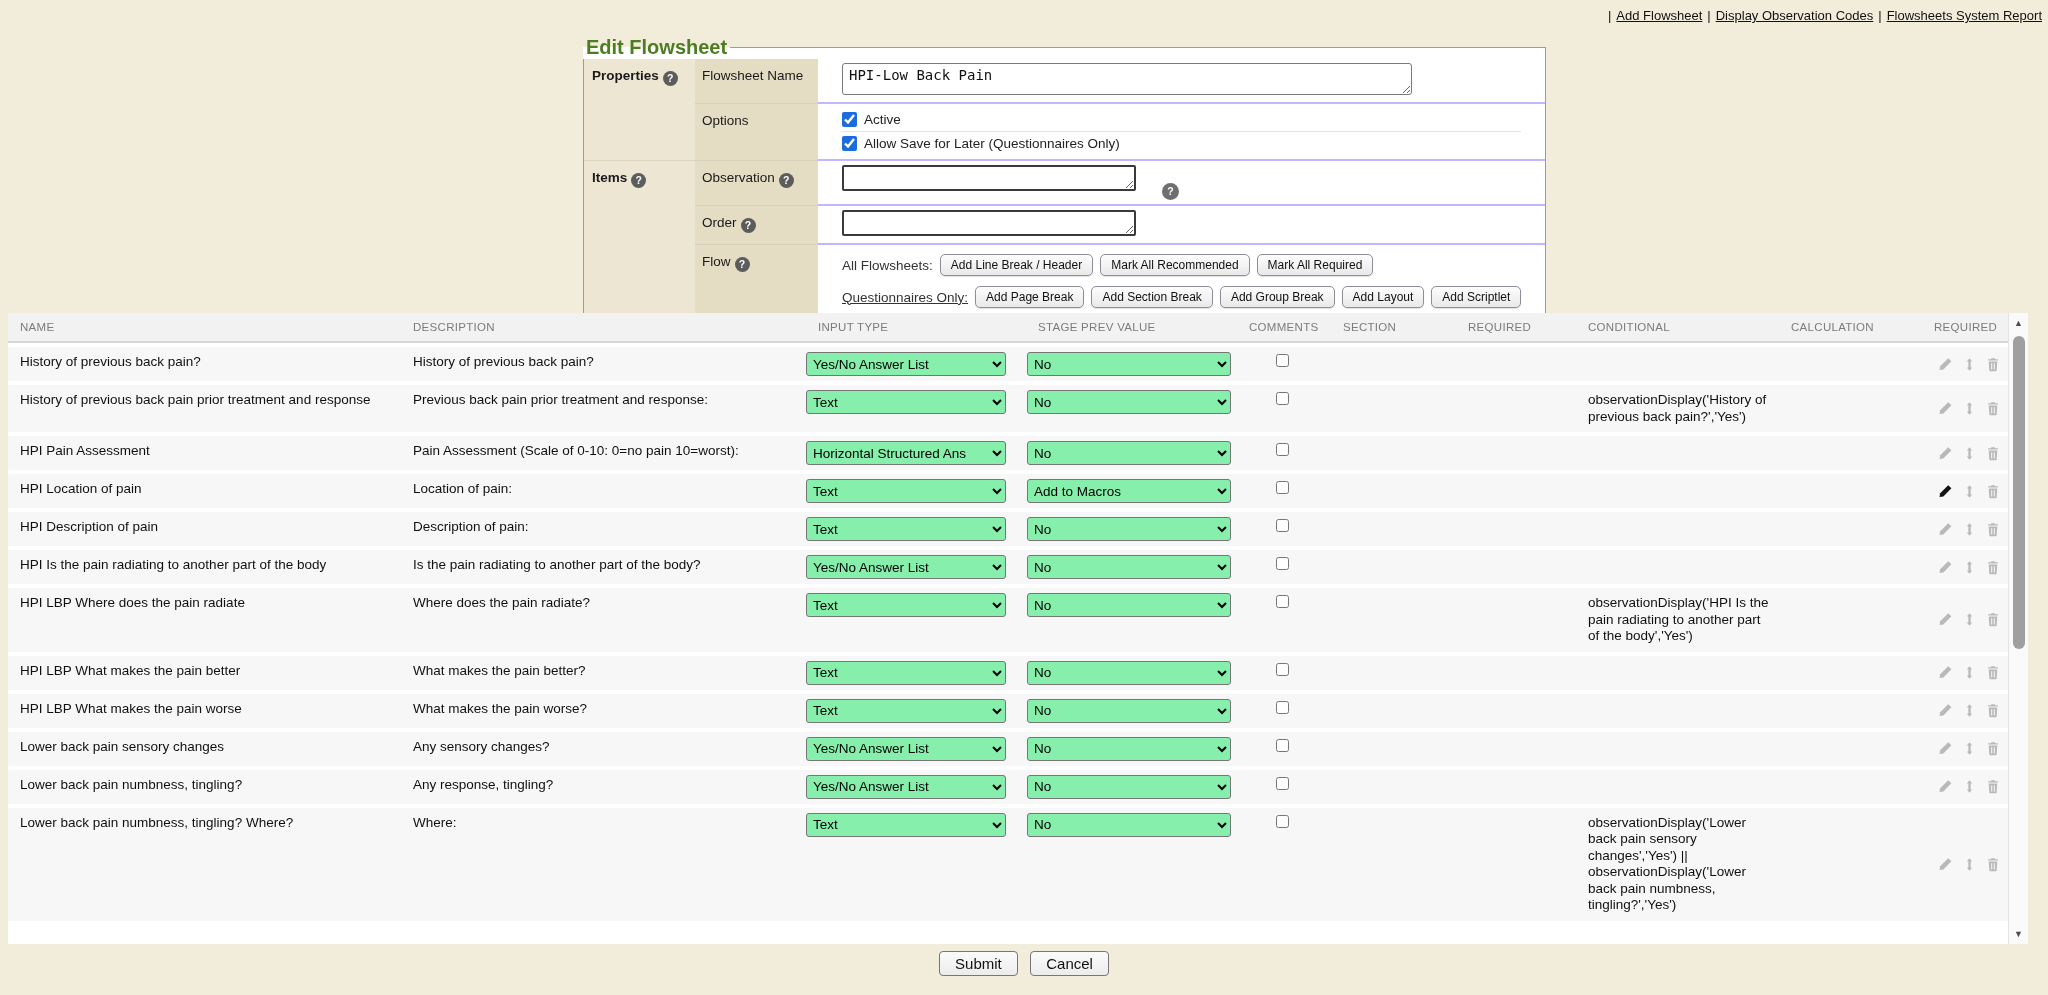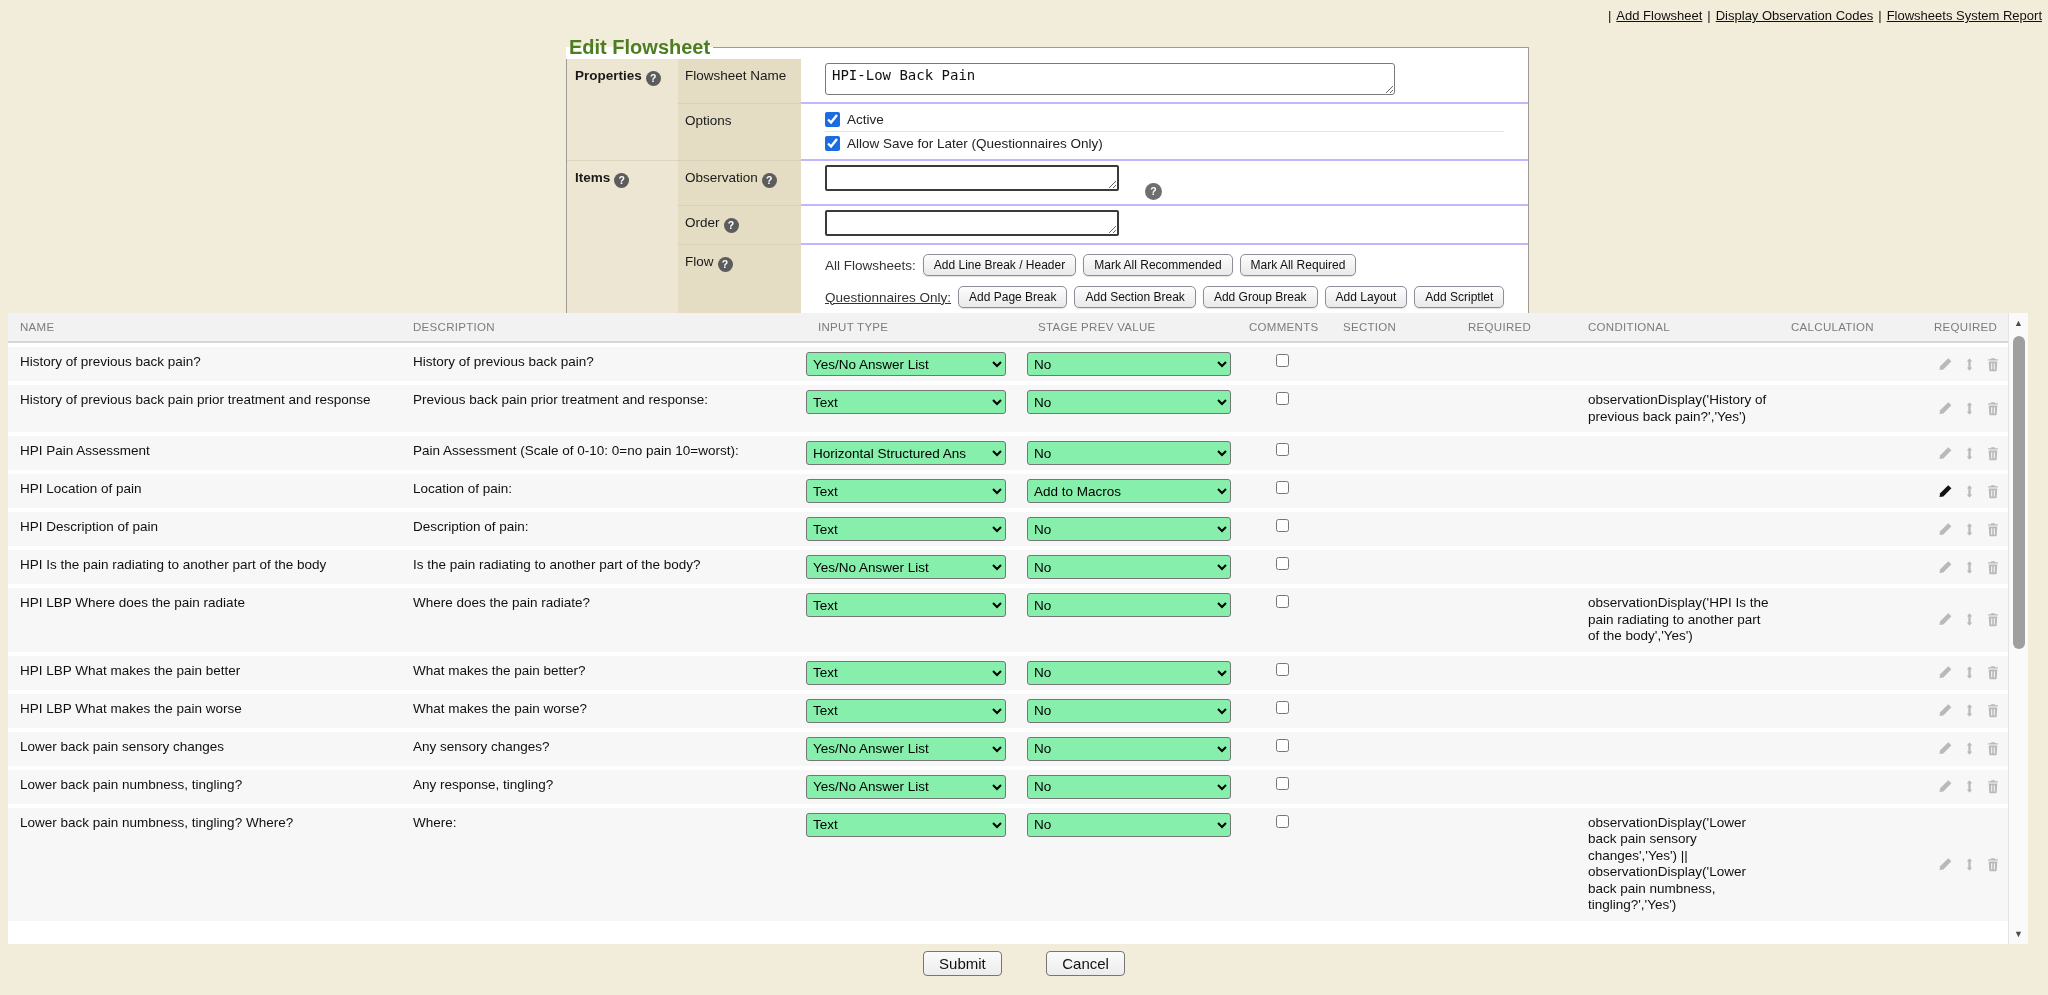--- a/index.html
+++ b/index.html
@@ -9,21 +9,21 @@
     font-family:"Liberation Sans", sans-serif;
   }
 
   
   .top-links{position:absolute;top:8px;right:6px;font-size:13px;white-space:nowrap;}
   .top-links .sep{margin:0 5px;color:#111;}
   .top-links a{color:#111;text-decoration:underline;cursor:pointer;}
 
   
   fieldset.ef{
-    position:absolute;left:566px;top:36px;width:878px;
+    position:absolute;left:583px;top:36px;width:878px;
     border:1px solid #9d9d93;background:#fff;padding:0;margin:0;
   }
   fieldset.ef legend{
     color:#4d7d21;font-weight:bold;font-size:20px;padding:0 3px;margin-left:-1px;
   }
   .form-grid{display:grid;grid-template-columns:111px 123px 1fr;}
   .c1{background:#ece6d2;font-weight:bold;font-size:13.5px;padding:9px 4px 4px 8px;border-bottom:1px solid #ddd5bf;}
   .c2{background:#e4dcc3;font-size:13.5px;padding:9px 4px 4px 7px;border-bottom:1px solid #d8d0b8;}
   .cf{background:#fff;padding:4px 24px;border-bottom:2px solid #c4b5fd;font-size:13.5px;}
   .span2{grid-row:span 2;}
@@ -90,21 +90,21 @@
   .vscroll{position:absolute;right:0;top:0;width:20px;height:631px;background:#fafafa;border-left:1px solid #e4e4e4;box-sizing:border-box;}
   .sb-btn{position:absolute;left:0;width:100%;height:20px;text-align:center;color:#4c4c4c;font-size:9px;line-height:20px;cursor:pointer;}
   .sb-btn.up{top:0;}
   .sb-btn.down{bottom:0;}
   .sb-thumb{position:absolute;left:3.5px;width:12px;top:23px;height:313px;background:#9f9f9f;border-radius:7px;cursor:pointer;}
 
   
   .footer{position:absolute;left:0;top:951px;width:2048px;text-align:center;}
   .footer button{
     font-family:"Liberation Sans",sans-serif;font-size:15px;color:#111;
-    padding:3px 15px;margin:0 20px;border:1px solid #767676;border-radius:4px;
+    padding:3px 15px;margin:0 4px;border:1px solid #767676;border-radius:4px;
     background:linear-gradient(#fbfbfb,#ececec);cursor:pointer;
   }
 </style>
 </head>
 <body>
 
 <div class="top-links" id="topLinks"><span class="sep">|</span><a>Add Flowsheet</a><span class="sep">|</span><a>Display Observation Codes</a><span class="sep">|</span><a>Flowsheets System Report</a></div>
 
 <fieldset class="ef">
   <legend>Edit Flowsheet</legend>

